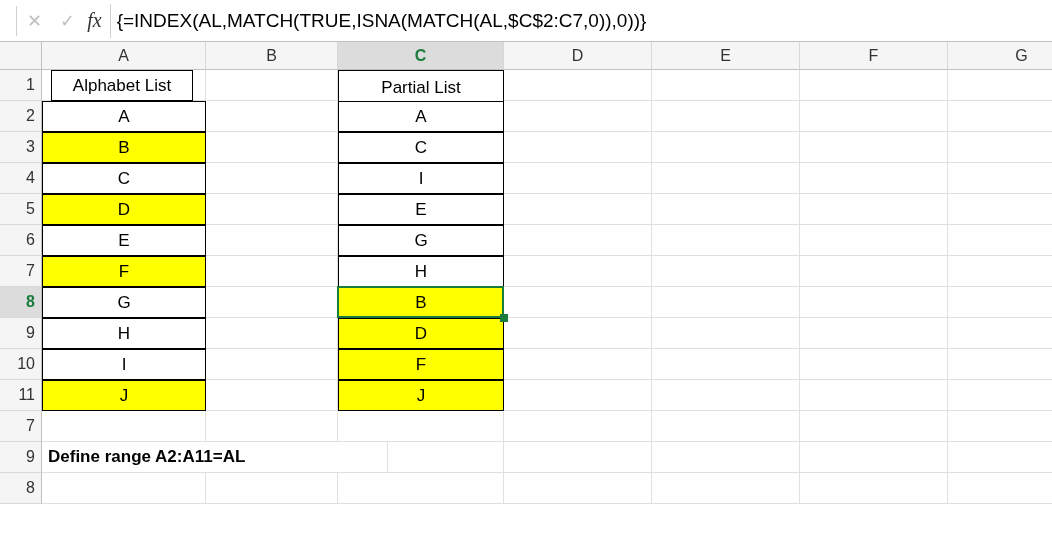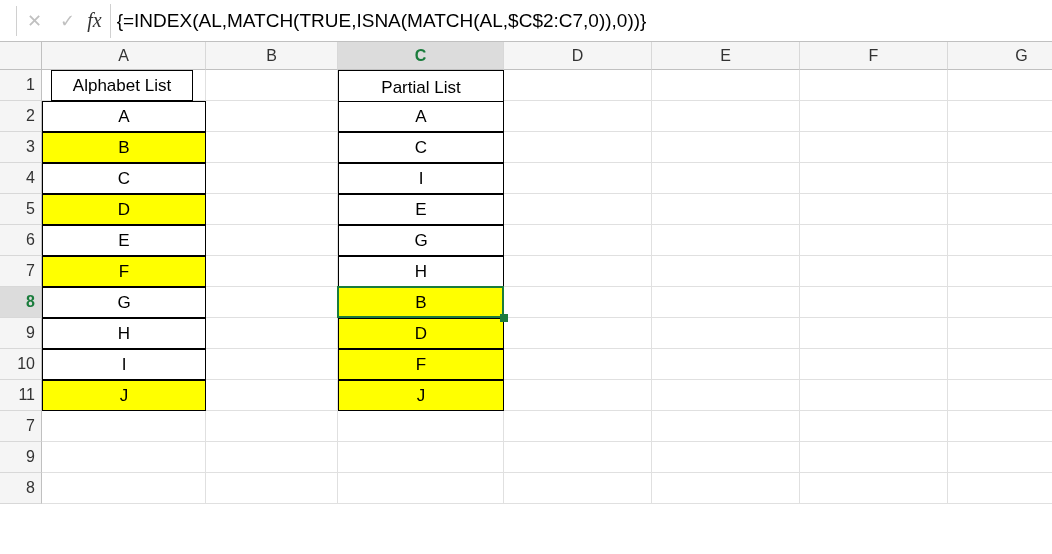--- a/index.html
+++ b/index.html
@@ -191,17 +191,18 @@
         <div class="cell center borderbox" style="left: 296px; top: 31px; width: 166px; height: 31px; z-index: 2;">A</div>
         <div class="cell center borderbox" style="left: 296px; top: 62px; width: 166px; height: 31px; z-index: 2;">C</div>
         <div class="cell center borderbox" style="left: 296px; top: 93px; width: 166px; height: 31px; z-index: 2;">I</div>
         <div class="cell center borderbox" style="left: 296px; top: 124px; width: 166px; height: 31px; z-index: 2;">E</div>
         <div class="cell center borderbox" style="left: 296px; top: 155px; width: 166px; height: 31px; z-index: 2;">G</div>
         <div class="cell center borderbox" style="left: 296px; top: 186px; width: 166px; height: 31px; z-index: 2;">H</div>
         <div class="cell center yellow borderbox" style="left: 296px; top: 217px; width: 166px; height: 31px; z-index: 2;">B</div>
         <div class="cell center yellow borderbox" style="left: 296px; top: 248px; width: 166px; height: 31px; z-index: 2;">D</div>
         <div class="cell center yellow borderbox" style="left: 296px; top: 279px; width: 166px; height: 31px; z-index: 2;">F</div>
         <div class="cell center yellow borderbox" style="left: 296px; top: 310px; width: 166px; height: 31px; z-index: 2;">J</div>
+        <div class="cell left bold" style="left: 0px; top: 372px; width: 346px; height: 31px; z-index: 2;">Define range A2:A11=AL</div>
         <div class="selected-cell" style="left: 295px; top: 216px; width: 167px; height: 32px;"></div>
         <div class="fill-handle" style="left: 458px; top: 244px;"></div>
       </div>
   </div>
 </div>
 
 </body></html>

